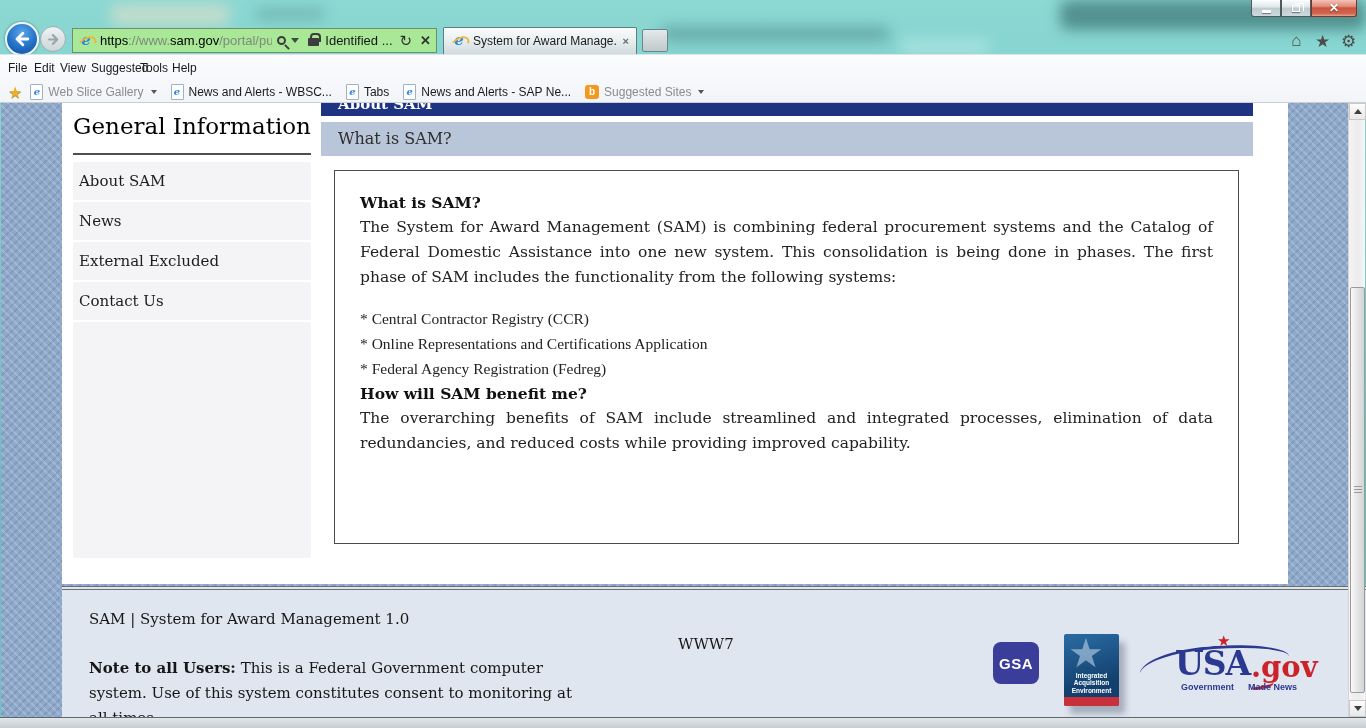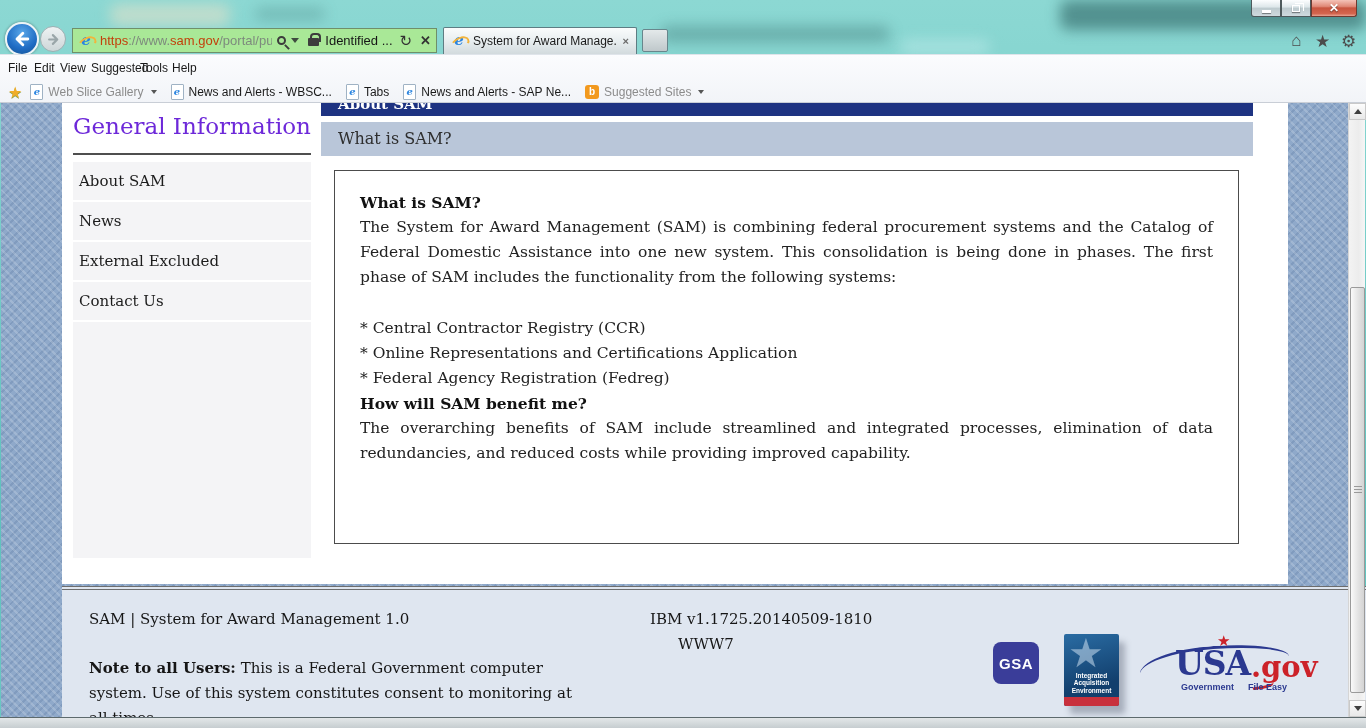--- a/index.html
+++ b/index.html
@@ -24,21 +24,21 @@
   .glyph-restore:before{content:"";position:absolute;left:2px;top:-3px;width:8px;height:7px;border:1px solid #fff;border-bottom:none;border-left:none;}
   .glyph-close{color:#fff;font-size:12px;font-weight:bold;text-shadow:0 1px 1px rgba(0,0,0,.5);line-height:1;}
 
   
   .navbtn{position:absolute;border-radius:50%;display:flex;align-items:center;justify-content:center;}
   .back{left:5px;top:22px;width:34px;height:34px;background:radial-gradient(circle at 50% 30%,#5aa7e8,#1f6cc4 60%,#15528f);border:2px solid #eef4f6;box-shadow:0 0 3px rgba(0,0,0,.4);}
   .fwd{left:40px;top:26px;width:26px;height:26px;background:linear-gradient(#eef2f3,#cdd6d8);border:1px solid #9fb0b3;}
   .addrbar{position:absolute;left:72px;top:28px;width:365px;height:25px;background:#a9e897;border:1px solid #6f8f6a;display:flex;align-items:center;padding:0 5px;gap:3px;}
   .url{font-size:13px;white-space:nowrap;margin-left:3px;flex:1;overflow:hidden;}
   .url .dim{color:#7d8a7d;}
-  .url .strong{color:#c2410c;}
+  .url .strong{color:#000000;}
   .ie-ico{position:relative;width:16px;height:16px;flex:none;font-family:"DejaVu Serif",serif;font-style:italic;font-weight:bold;color:#2b85e0;font-size:15px;line-height:15px;text-align:center;}
   .ie-ico:after{content:"";position:absolute;left:0;top:4px;width:15px;height:8px;border:2px solid #f3b43b;border-bottom-color:transparent;border-left-color:transparent;border-radius:50%;transform:rotate(-24deg);}
   .mini-page{width:13px;height:16px;background:#fff;border:1px solid #9fb2c4;border-radius:1px;flex:none;display:flex;align-items:center;justify-content:center;}
   .mini-page .e{font-family:"DejaVu Serif",serif;font-style:italic;font-weight:bold;color:#2b85e0;font-size:10px;line-height:10px;}
   .mag{width:9px;height:9px;border:2px solid #3c3c3c;border-radius:50%;position:relative;flex:none;margin:0 2px;}
   .mag:after{content:"";position:absolute;left:7px;top:6px;width:2px;height:6px;background:#3c3c3c;transform:rotate(-45deg);}
   .caret{width:0;height:0;border-left:4px solid transparent;border-right:4px solid transparent;border-top:5px solid #3f4c3f;flex:none;}
   .lock{width:11px;height:8px;background:#3d3d3d;border-radius:1px;position:relative;flex:none;margin:3px 3px 0 6px;}
   .lock:before{content:"";position:absolute;top:-5px;left:2px;width:7px;height:7px;border:2px solid #3d3d3d;border-bottom:none;border-radius:4px 4px 0 0;}
   .sec-label{font-size:13px;color:#161616;white-space:nowrap;}
@@ -63,33 +63,33 @@
   .fav-caret{width:0;height:0;border-left:3.5px solid transparent;border-right:3.5px solid transparent;border-top:4px solid #555;margin-left:2px;}
   .sug-ico{width:14px;height:14px;background:#f2991e;border-radius:3px;color:#fff;font-weight:bold;font-size:10px;line-height:14px;text-align:center;}
 
   
   .viewport{position:absolute;left:1px;top:103px;width:1364px;height:614px;background-color:#8fa9ca;
     background-image:repeating-linear-gradient(45deg,rgba(255,255,255,.16) 0 2px,rgba(255,255,255,0) 2px 6px),
                      repeating-linear-gradient(135deg,rgba(25,55,105,.12) 0 2px,rgba(0,0,0,0) 2px 6px);}
   .pagebox{position:absolute;left:61px;top:0;width:1226px;height:481px;background:#fff;}
 
   .sidebar{position:absolute;left:11px;top:0;width:238px;font-family:"DejaVu Serif",serif;}
-  .side-title{height:50px;padding-top:10px;text-align:center;font-size:23px;color:#6d28d9;}
+  .side-title{height:50px;padding-top:10px;text-align:center;font-size:23px;color:#000000;}
   .side-rule{border-bottom:2px solid #4f4f4f;margin-bottom:7px;}
   .side-item{height:38px;line-height:38px;background:#f4f4f6;margin-bottom:2px;padding-left:6px;font-size:15px;color:#1c1c1c;}
   .side-fill{height:236px;background:#f4f4f6;}
 
   .maincol{position:absolute;left:259px;top:0;width:932px;font-family:"DejaVu Serif",serif;}
   .crumb-bar{height:13px;background:#1e3382;overflow:hidden;}
   .crumb-bar span{display:block;margin-top:-8px;padding-left:17px;color:#fff;font-weight:bold;font-size:15px;}
   .sub-bar{margin-top:6px;height:34px;line-height:34px;background:#b9c6d9;padding-left:17px;font-size:16px;color:#2e2e2e;}
   .contentbox{margin:14px 0 0 13px;width:905px;height:374px;border:1px solid #4c4c4c;padding:19px 25px;color:#222;font-size:15.5px;line-height:25px;}
   .contentbox h3{margin:0;font-size:15.5px;font-weight:bold;color:#111;}
   .contentbox p{margin:0;text-align:justify;}
-  .list-block{margin-top:26px;}
+  .list-block{margin-top:16px;font-family:Liberation Serif, serif;}
   .h2-gap{margin-top:15px;}
 
   
   .pagefooter{position:absolute;left:61px;top:483px;width:1318px;height:131px;background:#dfe6f0;border-top:4px double #6d6d6d;font-family:"DejaVu Serif",serif;color:#161616;}
   .f-brand{position:absolute;left:27px;top:20px;font-size:15px;}
   .f-note{position:absolute;left:27px;top:66px;width:505px;font-size:15px;line-height:25px;}
   .f-note b{font-weight:bold;}
   .f-version{position:absolute;left:588px;top:20px;font-size:15px;}
   .f-node{position:absolute;left:616px;top:45px;font-size:15px;}
   .gsa-logo{position:absolute;left:931px;top:52px;width:46px;height:42px;background:#3a3d99;color:#fff;font-family:"Liberation Sans",sans-serif;font-weight:bold;font-size:15px;display:flex;align-items:center;justify-content:center;letter-spacing:.5px;border-radius:8px;}
@@ -245,21 +245,20 @@
           </div>
           <h3 class="h2-gap">How will SAM benefit me?</h3>
           <p>The overarching benefits of SAM include streamlined and integrated processes, elimination of data redundancies, and reduced costs while providing improved capability.</p>
         </div>
       </div>
     </div>
 
     <div class="pagefooter">
       <div class="f-brand">SAM | System for Award Management 1.0</div>
       <div class="f-note"><b>Note to all Users:</b><span> This is a Federal Government computer system. Use of this system constitutes consent to monitoring at all times.</span></div>
-      <div class="f-version">IBM v1.1725.20140509-1810</div>
       <div class="f-node">WWW7</div>
 
       <div class="gsa-logo">GSA</div>
 
       <div class="iae-logo">
         <span class="iae-star">★</span>
         <div class="iae-text">
           <div>Integrated</div>
           <div>Acquisition</div>
           <div>Environment</div>
@@ -268,21 +267,21 @@
       </div>
 
       <div class="usa-logo">
         <div class="usa-swoosh"></div>
         <span class="usa-star">★</span>
         <span class="usa-main">USA</span>
         <span class="usa-gov">.gov</span>
         <span class="usa-check"></span>
         <span class="usa-tag">
           <span>Government</span>
-          <span>File Easy</span>
+          <span>Made News</span>
         </span>
       </div>
     </div>
 
     <div class="scrollbar">
       <div class="sb-btn sb-up">
           <div class="tri-up"></div>
         </div>
       <div class="sb-thumb">
           <div class="sb-grip"></div>

